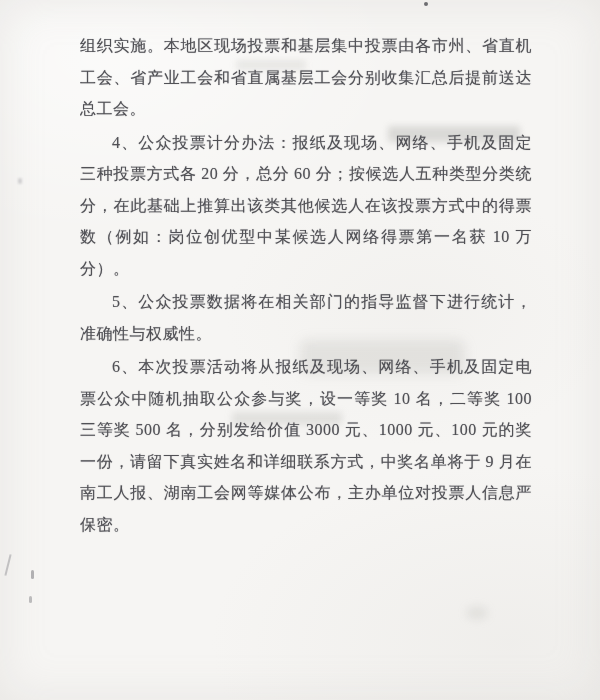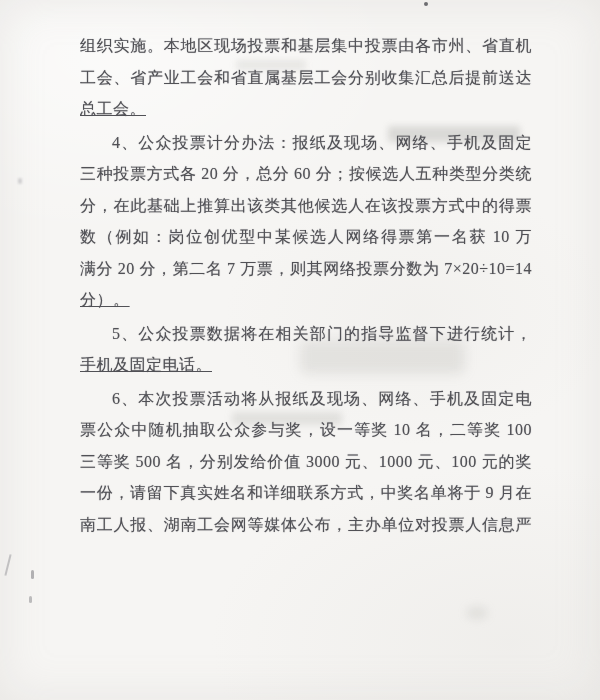--- a/index.html
+++ b/index.html
@@ -37,21 +37,20 @@
   .para { margin: 0 0 2px 0; }
   .line {
     height: 31.5px;
     overflow: hidden;
     text-align: justify;
     text-align-last: justify;
     text-justify: inter-character;
   }
   .line.lastline {
     text-align-last: left;
-    text-decoration: underline;
   }
   .line.indent {
     text-indent: 32px;
   }
   
   .artifact { position: absolute; pointer-events: none; }
   .ghost1 { left: 388px; top: 126px; width: 132px; height: 16px;
             background: rgba(148,146,142,0.28); filter: blur(3px); border-radius: 3px; }
   .ghost2 { left: 300px; top: 340px; width: 165px; height: 34px;
             background: rgba(150,148,144,0.18); filter: blur(6px); border-radius: 8px; }
@@ -96,31 +95,31 @@
       <div class="line">工会、省产业工会和省直属基层工会分别收集汇总后提前送达省</div>
       <div class="line lastline">总工会。</div>
     </div>
 
 
     <div class="para">
       <div class="line indent">4、公众投票计分办法：报纸及现场、网络、手机及固定电话</div>
       <div class="line">三种投票方式各 20 分，总分 60 分；按候选人五种类型分类统计。</div>
       <div class="line">分，在此基础上推算出该类其他候选人在该投票方式中的得票分</div>
       <div class="line">数（例如：岗位创优型中某候选人网络得票第一名获 10 万票，记</div>
-      <div class="line">满分 20 分，第二名 7 万票，则其网络投票分数为 7×20÷10=14</div>
       <div class="line lastline">分）。</div>
     </div>
 
     <div class="para">
       <div class="line indent">5、公众投票数据将在相关部门的指导监督下进行统计，确保</div>
-      <div class="line lastline">手机及固定电话。</div>
+      <div class="line lastline">准确性与权威性。</div>
     </div>
 
     <div class="para">
       <div class="line indent">6、本次投票活动将从报纸及现场、网络、手机及固定电话投</div>
       <div class="line">票公众中随机抽取公众参与奖，设一等奖 10 名，二等奖 100 名，</div>
       <div class="line">三等奖 500 名，分别发给价值 3000 元、1000 元、100 元的奖品各</div>
       <div class="line">一份，请留下真实姓名和详细联系方式，中奖名单将于 9 月在湖</div>
       <div class="line">南工人报、湖南工会网等媒体公布，主办单位对投票人信息严格</div>
+      <div class="line lastline">保密。</div>
     </div>
 
   </div>
 </div>
 
 </body></html>

